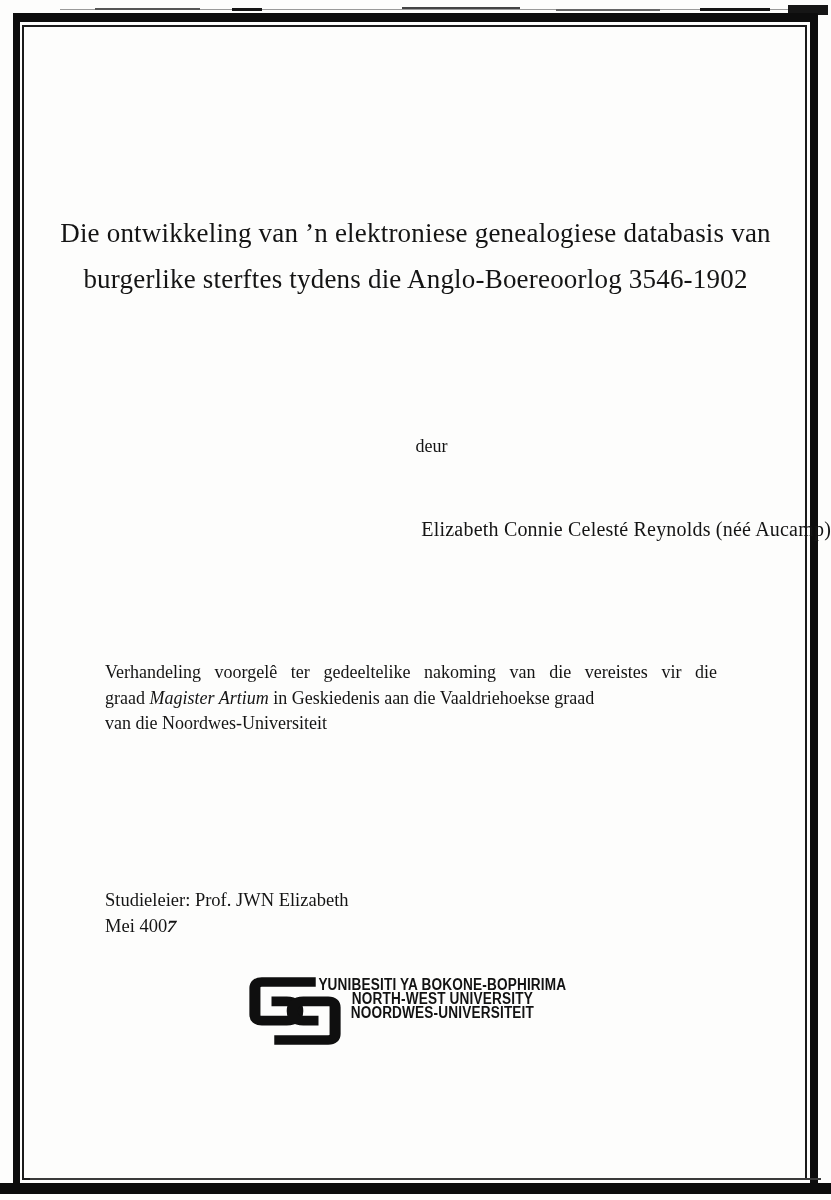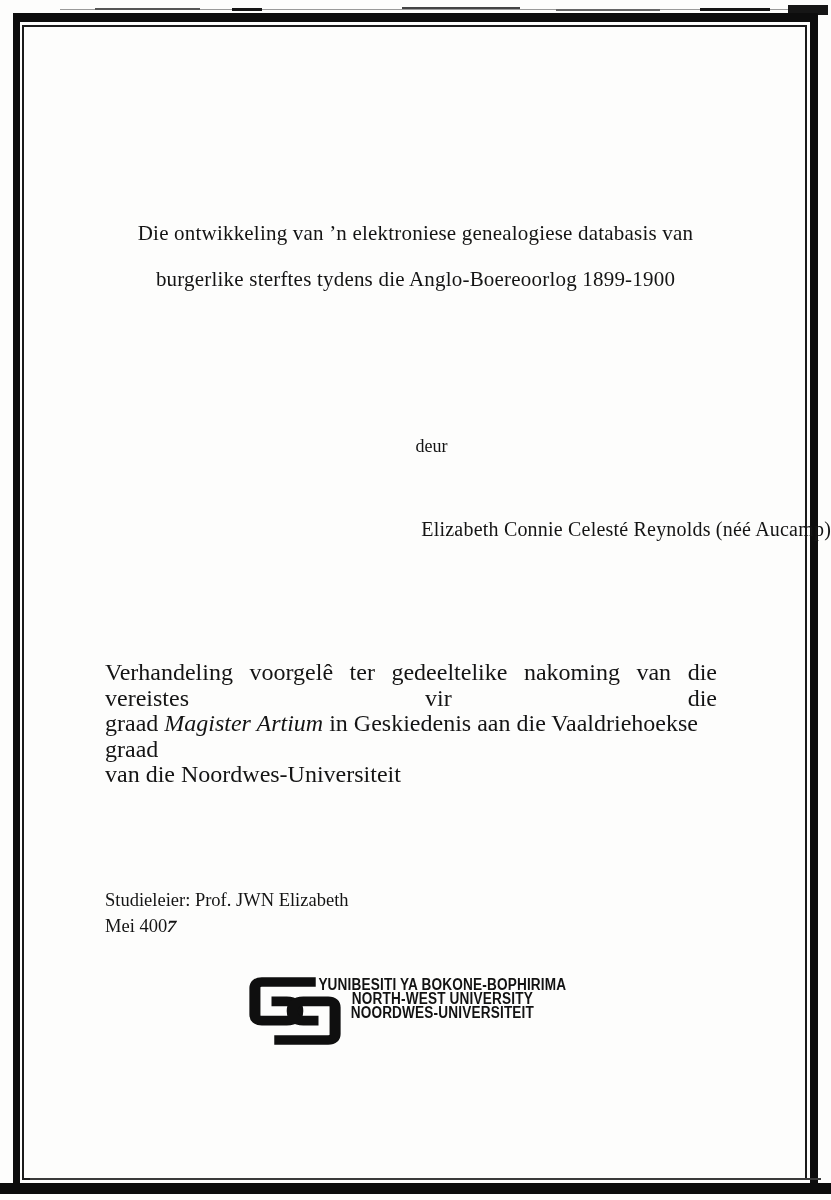--- a/index.html
+++ b/index.html
@@ -56,21 +56,21 @@
   .a5 { left: 700px; top: 8px; width: 70px;  height: 3px; }
   .a6 { left: 788px; top: 5px; width: 40px;  height: 10px; }
   .a7 { left: 60px;  top: 9px; width: 760px; height: 1px; background:#9a9a9a; }
 
   
   .thesis-title {
     position: absolute;
     left: 0; right: 0;
     top: 210px;
     text-align: center;
-    font-size: 21px;
+    font-size: 27px;
     line-height: 46px;
     letter-spacing: 0.2px;
   }
   .byline {
     position: absolute;
     left: 0; right: 0;
     top: 436px;
     text-align: center;
     font-size: 18px;
     padding-left: 32px;
@@ -81,21 +81,21 @@
     top: 518px;
     text-align: right;
     font-size: 20px;
     letter-spacing: 0.2px;
   }
   .submission {
     position: absolute;
     left: 105px;
     width: 612px;
     top: 660px;
-    font-size: 24px;
+    font-size: 18px;
     line-height: 25.5px;
   }
   .submission .just {
     text-align: justify;
     text-align-last: justify;
   }
   .degree-italic { font-style: italic; }
   .imprint {
     position: absolute;
     left: 105px;
@@ -147,21 +147,21 @@
   <div class="artifact a5"></div>
   <div class="artifact a6"></div>
 
   <div class="outer-frame"></div>
   <div class="inner-frame"></div>
   <div class="bottom-edge-thin"></div>
   <div class="bottom-edge-band"></div>
 
   <div class="thesis-title">
     <div>Die ontwikkeling van ’n elektroniese genealogiese databasis van</div>
-    <div>burgerlike sterftes tydens die Anglo-Boereoorlog 1899-1900</div>
+    <div>burgerlike sterftes tydens die Anglo-Boereoorlog 3546-1902</div>
   </div>
 
   <div class="byline">deur</div>
 
   <div class="author-name">Elizabeth Connie Celesté Reynolds (néé Aucamp)</div>
 
   <div class="submission">
     <div class="just">Verhandeling voorgelê ter gedeeltelike nakoming van die vereistes vir die</div>
     <div><span>graad </span><span class="degree-italic">Magister Artium</span><span> in Geskiedenis aan die Vaaldriehoekse graad</span></div>
     <div>van die Noordwes-Universiteit</div>

